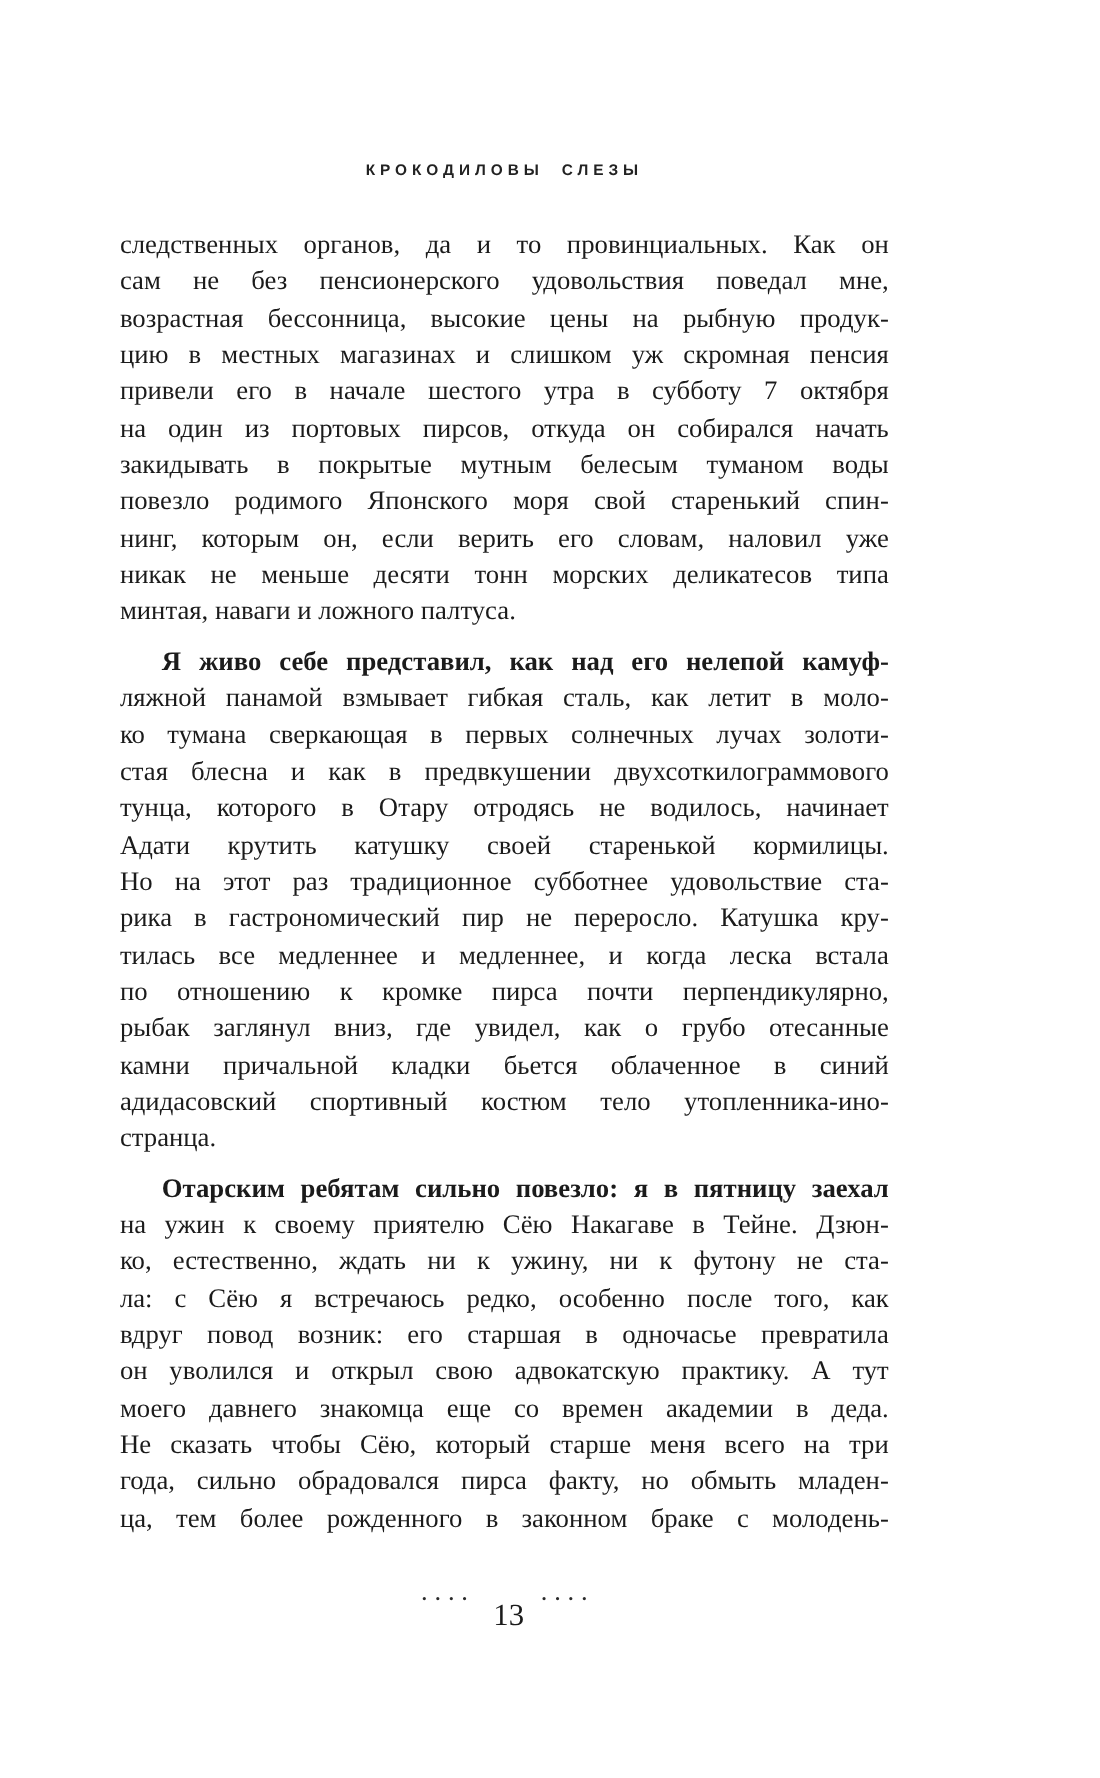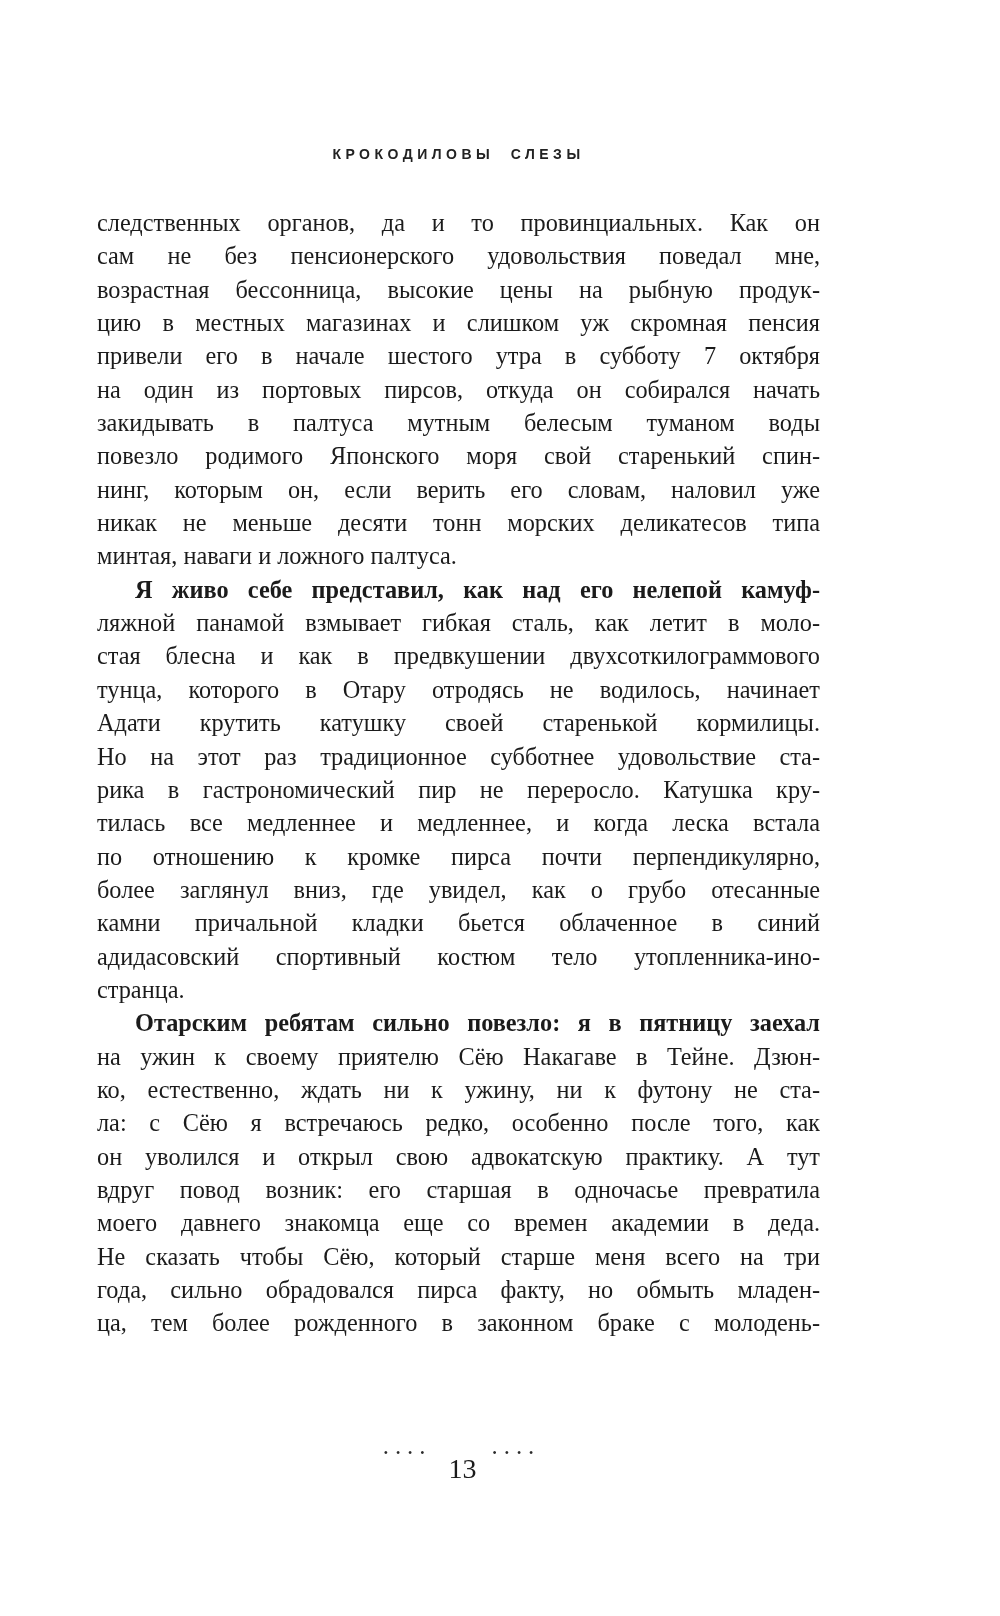--- a/index.html
+++ b/index.html
@@ -30,21 +30,21 @@
     font-size: 14px;
     letter-spacing: 4.5px;
     word-spacing: 8px;
     color: #222222;
   }
   .text-block {
     margin-top: 44px;
     font-size: 24.3px;
     line-height: 33.35px;
   }
-  .paragraph { margin: 0; }
+  .paragraph { margin: 12px; }
   .line {
     text-align: justify;
     text-align-last: justify;
     white-space: nowrap;
     overflow: hidden;
   }
   .line.lastline {
     text-align-last: left;
   }
   .line.indent {
@@ -84,48 +84,49 @@
   <div class="running-header">КРОКОДИЛОВЫ СЛЕЗЫ</div>
 
   <div class="text-block" id="text-block">
       <div class="paragraph">
         <div class="line">следственных органов, да и то провинциальных. Как он</div>
         <div class="line">сам не без пенсионерского удовольствия поведал мне,</div>
         <div class="line">возрастная бессонница, высокие цены на рыбную продук-</div>
         <div class="line">цию в местных магазинах и слишком уж скромная пенсия</div>
         <div class="line">привели его в начале шестого утра в субботу 7 октября</div>
         <div class="line">на один из портовых пирсов, откуда он собирался начать</div>
-        <div class="line">закидывать в палтуса мутным белесым туманом воды</div>
+        <div class="line">закидывать в покрытые мутным белесым туманом воды</div>
         <div class="line">повезло родимого Японского моря свой старенький спин-</div>
         <div class="line">нинг, которым он, если верить его словам, наловил уже</div>
         <div class="line">никак не меньше десяти тонн морских деликатесов типа</div>
         <div class="line lastline">минтая, наваги и ложного палтуса.</div>
       </div>
       <div class="paragraph">
         <div class="line indent">Я живо себе представил, как над его нелепой камуф-</div>
         <div class="line">ляжной панамой взмывает гибкая сталь, как летит в моло-</div>
+        <div class="line">ко тумана сверкающая в первых солнечных лучах золоти-</div>
         <div class="line">стая блесна и как в предвкушении двухсоткилограммового</div>
         <div class="line">тунца, которого в Отару отродясь не водилось, начинает</div>
         <div class="line">Адати крутить катушку своей старенькой кормилицы.</div>
         <div class="line">Но на этот раз традиционное субботнее удовольствие ста-</div>
         <div class="line">рика в гастрономический пир не переросло. Катушка кру-</div>
         <div class="line">тилась все медленнее и медленнее, и когда леска встала</div>
         <div class="line">по отношению к кромке пирса почти перпендикулярно,</div>
-        <div class="line">более заглянул вниз, где увидел, как о грубо отесанные</div>
+        <div class="line">рыбак заглянул вниз, где увидел, как о грубо отесанные</div>
         <div class="line">камни причальной кладки бьется облаченное в синий</div>
         <div class="line">адидасовский спортивный костюм тело утопленника-ино-</div>
         <div class="line lastline">странца.</div>
       </div>
       <div class="paragraph">
         <div class="line indent">Отарским ребятам сильно повезло: я в пятницу заехал</div>
         <div class="line">на ужин к своему приятелю Сёю Накагаве в Тейне. Дзюн-</div>
         <div class="line">ко, естественно, ждать ни к ужину, ни к футону не ста-</div>
         <div class="line">ла: с Сёю я встречаюсь редко, особенно после того, как</div>
+        <div class="line">вдруг повод возник: его старшая в одночасье превратила</div>
         <div class="line">он уволился и открыл свою адвокатскую практику. А тут</div>
-        <div class="line">вдруг повод возник: его старшая в одночасье превратила</div>
         <div class="line">моего давнего знакомца еще со времен академии в деда.</div>
         <div class="line">Не сказать чтобы Сёю, который старше меня всего на три</div>
         <div class="line">года, сильно обрадовался пирса факту, но обмыть младен-</div>
         <div class="line">ца, тем более рожденного в законном браке с молодень-</div>
       </div>
     </div>
 
   <div class="footer">
     <span class="ornament left">••••</span>
     <span class="page-number">13</span>

